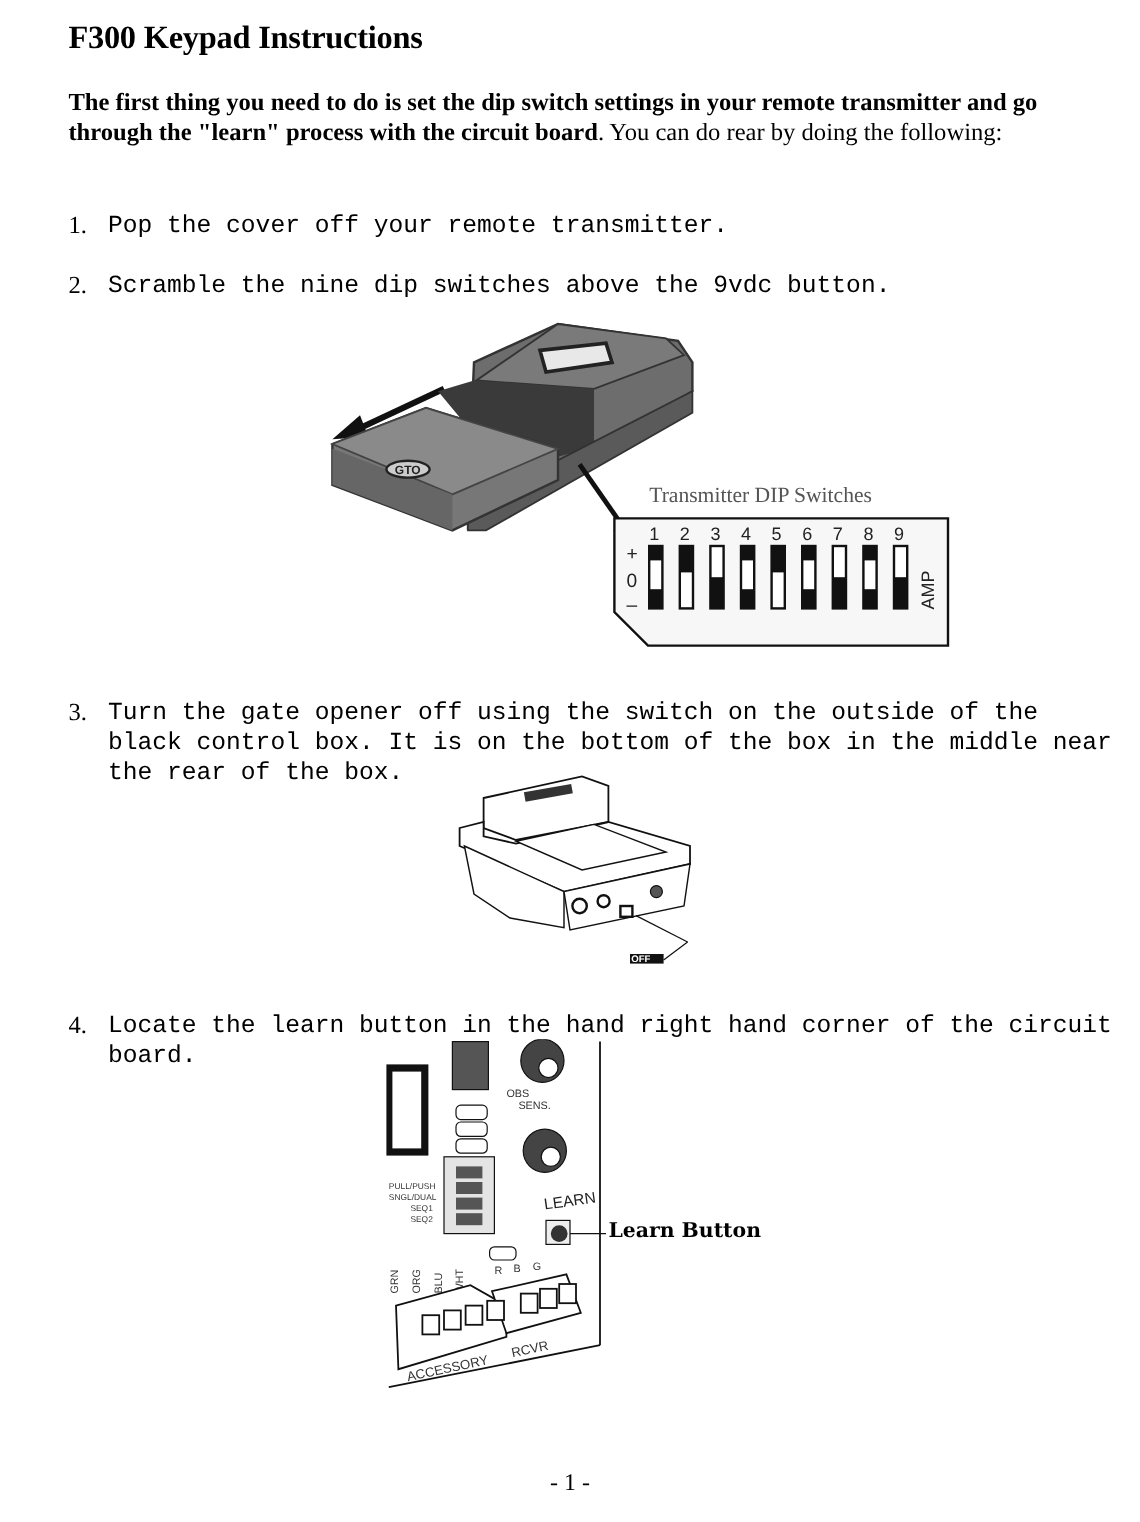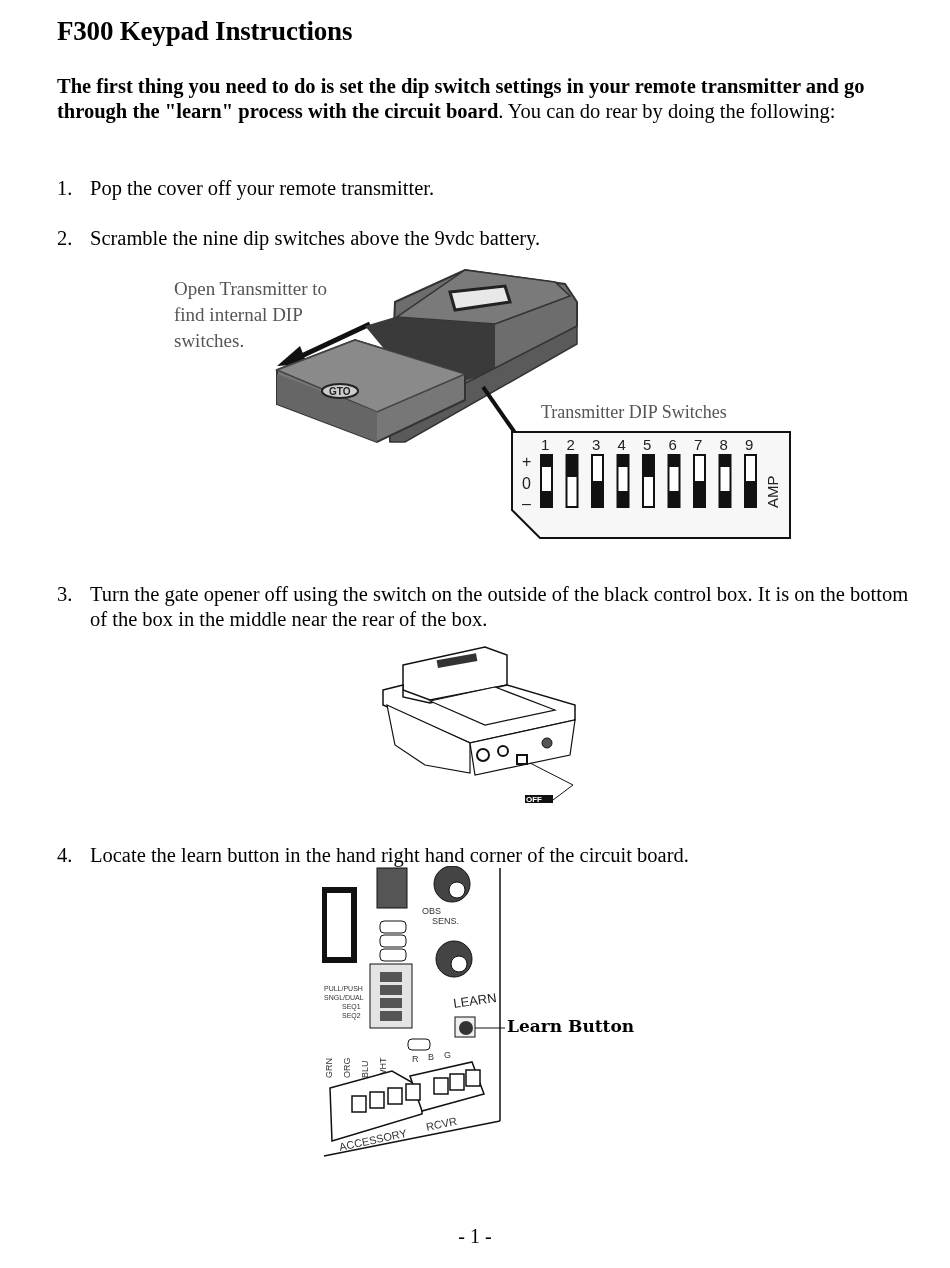--- a/index.html
+++ b/index.html
@@ -4,48 +4,43 @@
 <style>
   html, body { margin:0; padding:0; background:#ffffff; }
   body { width:950px; height:1268px; position:relative; overflow:hidden;
          font-family:"Liberation Serif", "DejaVu Serif", serif; color:#000; }
   .abs { position:absolute; }
   .title { left:57px; top:16px; font-size:27px; font-weight:bold; letter-spacing:-0.2px; }
   .intro { left:57px; top:74px; width:850px; font-size:20.5px; line-height:25px; }
   .intro b { font-weight:bold;margin-top:13px; }
   .step { left:57px; font-size:20.5px; line-height:25px; width:870px; }
   .step .num { position:absolute; left:0; top:0; }
-  .step .txt { position:absolute; left:33px; top:0; width:840px; }
+  .step .txt { position:absolute; left:33px; top:0; width:840px;font-family:Liberation Mono, monospace; }
   .figtxt { font-family:"Liberation Serif", serif; color:#555; }
   .pagenum { left:0; width:950px; top:1225px; text-align:center; font-size:20px; }
   svg text { font-family:"Liberation Sans", sans-serif; }
 </style>
 </head>
 <body>
 
 <div class="abs title">F300 Keypad Instructions</div>
 
 <div class="abs intro"><b>The first thing you need to do is set the dip switch settings in your remote transmitter and go through the "learn" process with the circuit board</b><span>.  You can do rear by doing the following:</span></div>
 
 <div class="abs step" style="top:176px;height:25px;">
   <span class="num">1.</span>
   <span class="txt">Pop the cover off your remote transmitter.</span>
 </div>
 
 <div class="abs step" style="top:226px;height:25px;">
   <span class="num">2.</span>
-  <span class="txt">Scramble the nine dip switches above the 9vdc battery.</span>
+  <span class="txt">Scramble the nine dip switches above the 9vdc button.</span>
 </div>
 
 <div class="abs" style="left:165px;top:262px;width:630px;height:285px;">
-  <div class="abs figtxt" style="left:9px;top:14px;font-size:19px;line-height:26px;">
-    <div>Open Transmitter to</div>
-    <div>find internal DIP</div>
-    <div>switches.</div>
-  </div>
   <svg class="abs" style="left:0;top:0;" width="630" height="285">
 
     <line x1="205" y1="62" x2="128" y2="98" stroke="#111" stroke-width="5"></line>
     <polygon points="112,104 135,84 142,102" fill="#111"></polygon>
 
     <polygon points="230,40 300,8 400,22 412,40 412,64 225,178 225,160" fill="#6d6d6d" stroke="#333" stroke-width="2"></polygon>
     <polygon points="300,8 390,20 405,34 330,62 232,55" fill="#7a7a7a" stroke="#333" stroke-width="1.5"></polygon>
 
     <polygon points="285,30 340,24 345,40 290,48" fill="#e8e8e8" stroke="#222" stroke-width="3"></polygon>
 

